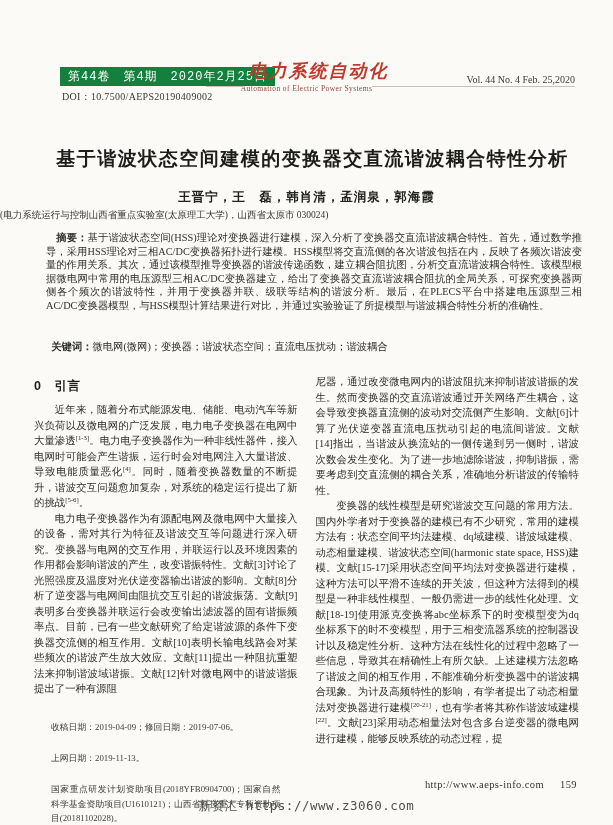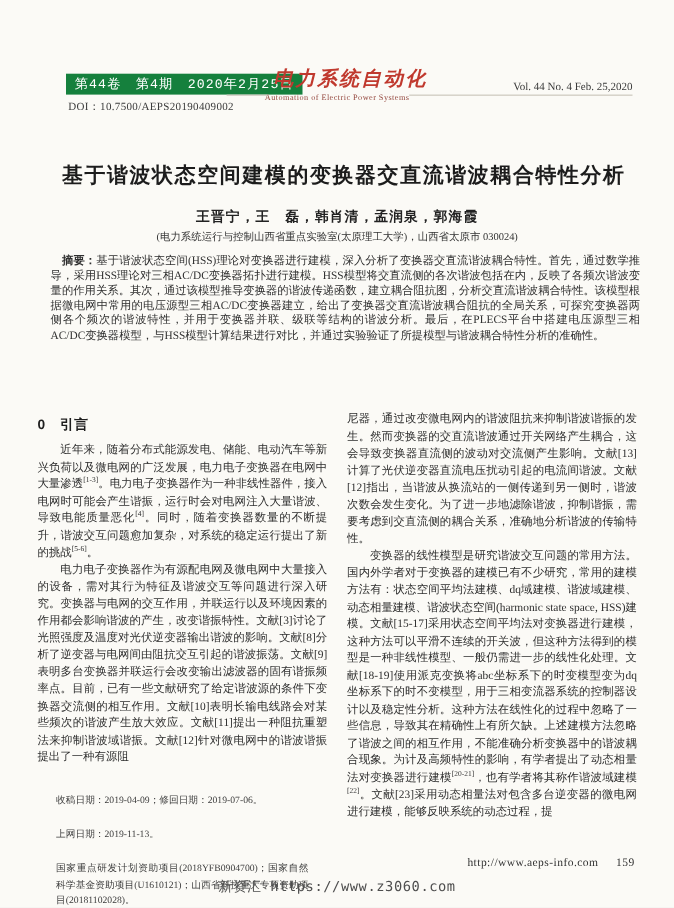--- a/index.html
+++ b/index.html
@@ -33,21 +33,21 @@
   .hrule-left{left:206px;width:38px;}
   .hrule-right{left:372px;right:38px;}
   
   .title{
     position:absolute;left:12px;right:0;top:146px;
     text-align:center;margin:0;
     font-family:"Liberation Sans","DejaVu Sans",sans-serif;
     font-size:19px;font-weight:bold;color:#1c1c1c;letter-spacing:1.5px;
   }
   .authors{position:absolute;left:0;right:0;top:189px;text-align:center;font-size:12.5px;color:#222;letter-spacing:1px;font-weight:bold;}
-  .affiliation{position:absolute;left:0;right:0;top:209px;text-align:center;font-size:9.5px;color:#333;}
+  .affiliation{position:absolute;left:0;right:0;top:209px;font-size:9.5px;color:#333;}
   
   .abstract{
     position:absolute;left:46px;width:536px;top:231px;
     margin:0;font-size:10.3px;line-height:13.5px;
     text-align:justify;text-indent:1em;
   }
   .abstract b,.keywords b{font-family:"Liberation Sans","DejaVu Sans",sans-serif;font-size:10.3px;}
   .keywords{
     position:absolute;left:41px;width:536px;top:340px;
     margin:0;font-size:10.3px;line-height:13.5px;text-indent:1em;
@@ -94,34 +94,35 @@
   </div>
   <div class="vol">Vol. 44 No. 4 Feb. 25,2020</div>
   <div class="hrule hrule-left"></div>
   <div class="hrule hrule-right"></div>
 
   <h1 class="title">基于谐波状态空间建模的变换器交直流谐波耦合特性分析</h1>
   <div class="authors">王晋宁，王　磊，韩肖清，孟润泉，郭海霞</div>
   <div class="affiliation">(电力系统运行与控制山西省重点实验室(太原理工大学)，山西省太原市 030024)</div>
 
   <p class="abstract"><b>摘要：</b><span>基于谐波状态空间(HSS)理论对变换器进行建模，深入分析了变换器交直流谐波耦合特性。首先，通过数学推导，采用HSS理论对三相AC/DC变换器拓扑进行建模。HSS模型将交直流侧的各次谐波包括在内，反映了各频次谐波变量的作用关系。其次，通过该模型推导变换器的谐波传递函数，建立耦合阻抗图，分析交直流谐波耦合特性。该模型根据微电网中常用的电压源型三相AC/DC变换器建立，给出了变换器交直流谐波耦合阻抗的全局关系，可探究变换器两侧各个频次的谐波特性，并用于变换器并联、级联等结构的谐波分析。最后，在PLECS平台中搭建电压源型三相AC/DC变换器模型，与HSS模型计算结果进行对比，并通过实验验证了所提模型与谐波耦合特性分析的准确性。</span></p>
+  <p class="keywords"><b>关键词：</b><span>微电网(微网)；变换器；谐波状态空间；直流电压扰动；谐波耦合</span></p>
 
   <div class="columns">
     <div class="col">
       <h2 class="sec-heading">0　引言</h2>
       <p class="body indent"><span>近年来，随着分布式能源发电、储能、电动汽车等新兴负荷以及微电网的广泛发展，电力电子变换器在电网中大量渗透</span><sup>[1-3]</sup><span>。电力电子变换器作为一种非线性器件，接入电网时可能会产生谐振，运行时会对电网注入大量谐波、导致电能质量恶化</span><sup>[4]</sup><span>。同时，随着变换器数量的不断提升，谐波交互问题愈加复杂，对系统的稳定运行提出了新的挑战</span><sup>[5-6]</sup><span>。</span></p>
       <p class="body indent">电力电子变换器作为有源配电网及微电网中大量接入的设备，需对其行为特征及谐波交互等问题进行深入研究。变换器与电网的交互作用，并联运行以及环境因素的作用都会影响谐波的产生，改变谐振特性。文献[3]讨论了光照强度及温度对光伏逆变器输出谐波的影响。文献[8]分析了逆变器与电网间由阻抗交互引起的谐波振荡。文献[9]表明多台变换器并联运行会改变输出滤波器的固有谐振频率点。目前，已有一些文献研究了给定谐波源的条件下变换器交流侧的相互作用。文献[10]表明长输电线路会对某些频次的谐波产生放大效应。文献[11]提出一种阻抗重塑法来抑制谐波域谐振。文献[12]针对微电网中的谐波谐振提出了一种有源阻</p>
       <div class="footnote">
         <p>收稿日期：2019-04-09；修回日期：2019-07-06。</p>
         <p>上网日期：2019-11-13。</p>
         <p>国家重点研发计划资助项目(2018YFB0904700)；国家自然科学基金资助项目(U1610121)；山西省科技重大专项资助项目(20181102028)。</p>
       </div>
     </div>
     <div class="col">
-      <p class="body">尼器，通过改变微电网内的谐波阻抗来抑制谐波谐振的发生。然而变换器的交直流谐波通过开关网络产生耦合，这会导致变换器直流侧的波动对交流侧产生影响。文献[13]计算了光伏逆变器直流电压扰动引起的电流间谐波。文献[12]指出，当谐波从换流站的一侧传递到另一侧时，谐波次数会发生变化。为了进一步地滤除谐波，抑制谐振，需要考虑到交直流侧的耦合关系，准确地分析谐波的传输特性。</p>
+      <p class="body">尼器，通过改变微电网内的谐波阻抗来抑制谐波谐振的发生。然而变换器的交直流谐波通过开关网络产生耦合，这会导致变换器直流侧的波动对交流侧产生影响。文献[6]计算了光伏逆变器直流电压扰动引起的电流间谐波。文献[14]指出，当谐波从换流站的一侧传递到另一侧时，谐波次数会发生变化。为了进一步地滤除谐波，抑制谐振，需要考虑到交直流侧的耦合关系，准确地分析谐波的传输特性。</p>
       <p class="body indent"><span>变换器的线性模型是研究谐波交互问题的常用方法。国内外学者对于变换器的建模已有不少研究，常用的建模方法有：状态空间平均法建模、dq域建模、谐波域建模、动态相量建模、谐波状态空间(harmonic state space, HSS)建模。文献[15-17]采用状态空间平均法对变换器进行建模，这种方法可以平滑不连续的开关波，但这种方法得到的模型是一种非线性模型、一般仍需进一步的线性化处理。文献[18-19]使用派克变换将abc坐标系下的时变模型变为dq坐标系下的时不变模型，用于三相变流器系统的控制器设计以及稳定性分析。这种方法在线性化的过程中忽略了一些信息，导致其在精确性上有所欠缺。上述建模方法忽略了谐波之间的相互作用，不能准确分析变换器中的谐波耦合现象。为计及高频特性的影响，有学者提出了动态相量法对变换器进行建模</span><sup>[20-21]</sup><span>，也有学者将其称作谐波域建模</span><sup>[22]</sup><span>。文献[23]采用动态相量法对包含多台逆变器的微电网进行建模，能够反映系统的动态过程，提</span></p>
     </div>
   </div>
 
   <div class="page-footer"><span>http://www.aeps-info.com</span><span class="pageno">159</span></div>
   <div class="watermark">新资汇 https://www.z3060.com</div>
 
 </div>
 
 </body></html>

